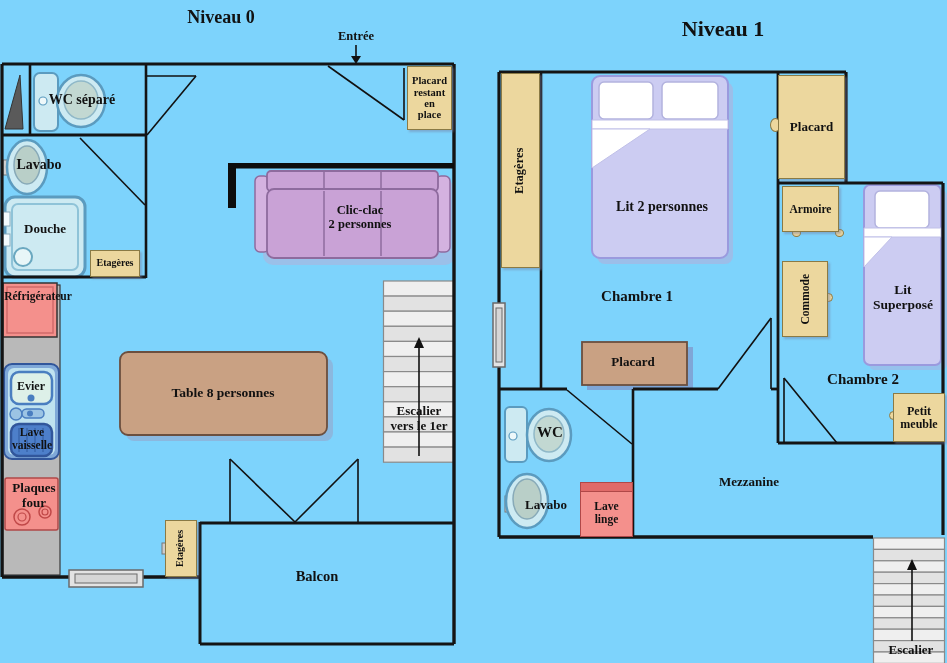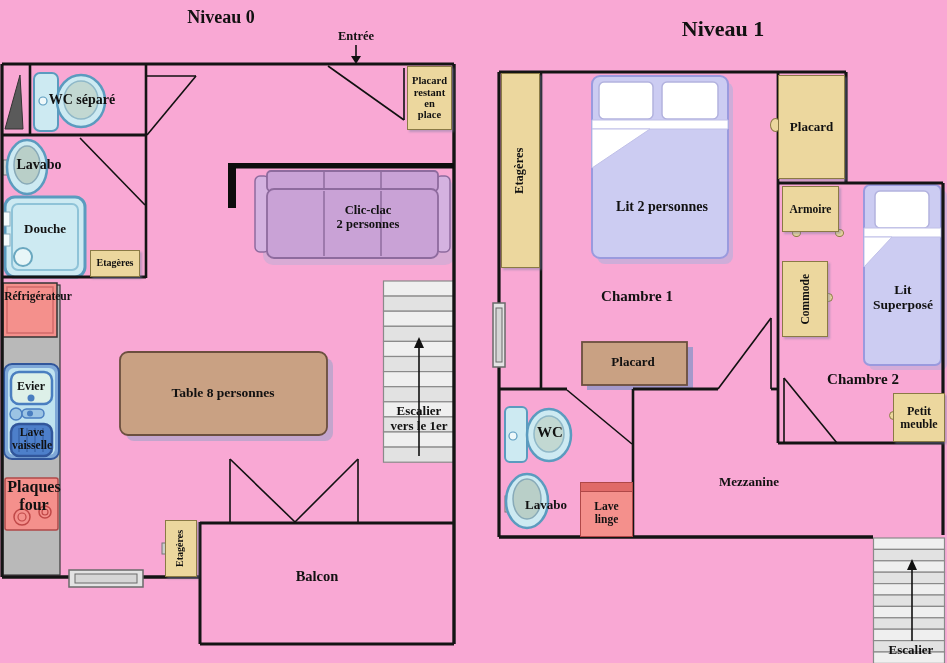--- a/index.html
+++ b/index.html
@@ -1,16 +1,16 @@
 <!DOCTYPE html>
 <html><head>
 <meta charset="utf-8">
 <style>
   html,body{margin:0;padding:0;background:#fff;}
-  .canvas{position:relative;width:947px;height:663px;background:#f9a8d4;
+  .canvas{position:relative;width:947px;height:663px;background:#7dd3fc;
           font-family:"Liberation Serif",serif;font-weight:bold;color:#111;overflow:hidden;}
   .canvas svg{position:absolute;left:0;top:0;}
   .lbl{position:absolute;transform:translate(-50%,-50%);text-align:center;
        line-height:1.12;white-space:pre-line;z-index:5;}
   .box{position:absolute;display:flex;align-items:center;justify-content:center;
        text-align:center;line-height:1.08;white-space:pre-line;box-sizing:border-box;z-index:4;}
   .tan{background:#ecd79e;border:1.5px solid #8a7a45;box-shadow:2px 2px 2px rgba(120,125,160,.45);}
   .pink{background:#f4908c;border:1.5px solid #b04848;}
   .vert span{transform:rotate(-90deg);white-space:nowrap;display:block;}
   .knob{position:absolute;background:#ecd79e;border:1px solid #8a7a45;border-radius:50%;z-index:3;}
@@ -249,24 +249,24 @@
   <div class="lbl" style="left:749px;top:482px;font-size:13px;">Mezzanine</div>
   <div class="lbl" style="left:911px;top:650px;font-size:13px;">Escalier</div>
 
   <div class="lbl" style="left:82px;top:100px;font-size:14px;white-space:nowrap;">WC séparé</div>
   <div class="lbl" style="left:39px;top:165px;font-size:14px;white-space:nowrap;">Lavabo</div>
   <div class="lbl" style="left:45px;top:229px;font-size:13px;">Douche</div>
   <div class="lbl" style="left:38px;top:296px;font-size:11.5px;white-space:nowrap;">Réfrigérateur</div>
   <div class="lbl" style="left:31px;top:387px;font-size:12px;">Evier</div>
   <div class="lbl" style="left:32px;top:439px;font-size:11.5px;">Lave
 vaisselle</div>
-  <div class="lbl" style="left:34px;top:496px;font-size:16px;">Plaques
+  <div class="lbl" style="left:34px;top:496px;font-size:13px;">Plaques
 four</div>
   <div class="lbl" style="left:223px;top:393px;font-size:13.5px;">Table 8 personnes</div>
-  <div class="lbl" style="left:368px;top:217px;font-size:12.5px;">Clic-clac
+  <div class="lbl" style="left:360px;top:217px;font-size:12.5px;">Clic-clac
 2 personnes</div>
 
   <div class="box tan" style="left:407px;top:66px;width:45px;height:64px;font-size:10.5px;">Placard
 restant
 en
 place</div>
   <div class="box tan" style="left:90px;top:250px;width:50px;height:27px;font-size:10px;">Etagères</div>
   <div class="box tan vert" style="left:165px;top:520px;width:32px;height:57px;font-size:10px;"><span>Etagères</span></div>
 
   <div class="box tan vert" style="left:501px;top:73px;width:39px;height:195px;font-size:12.5px;"><span>Etagères</span></div>

